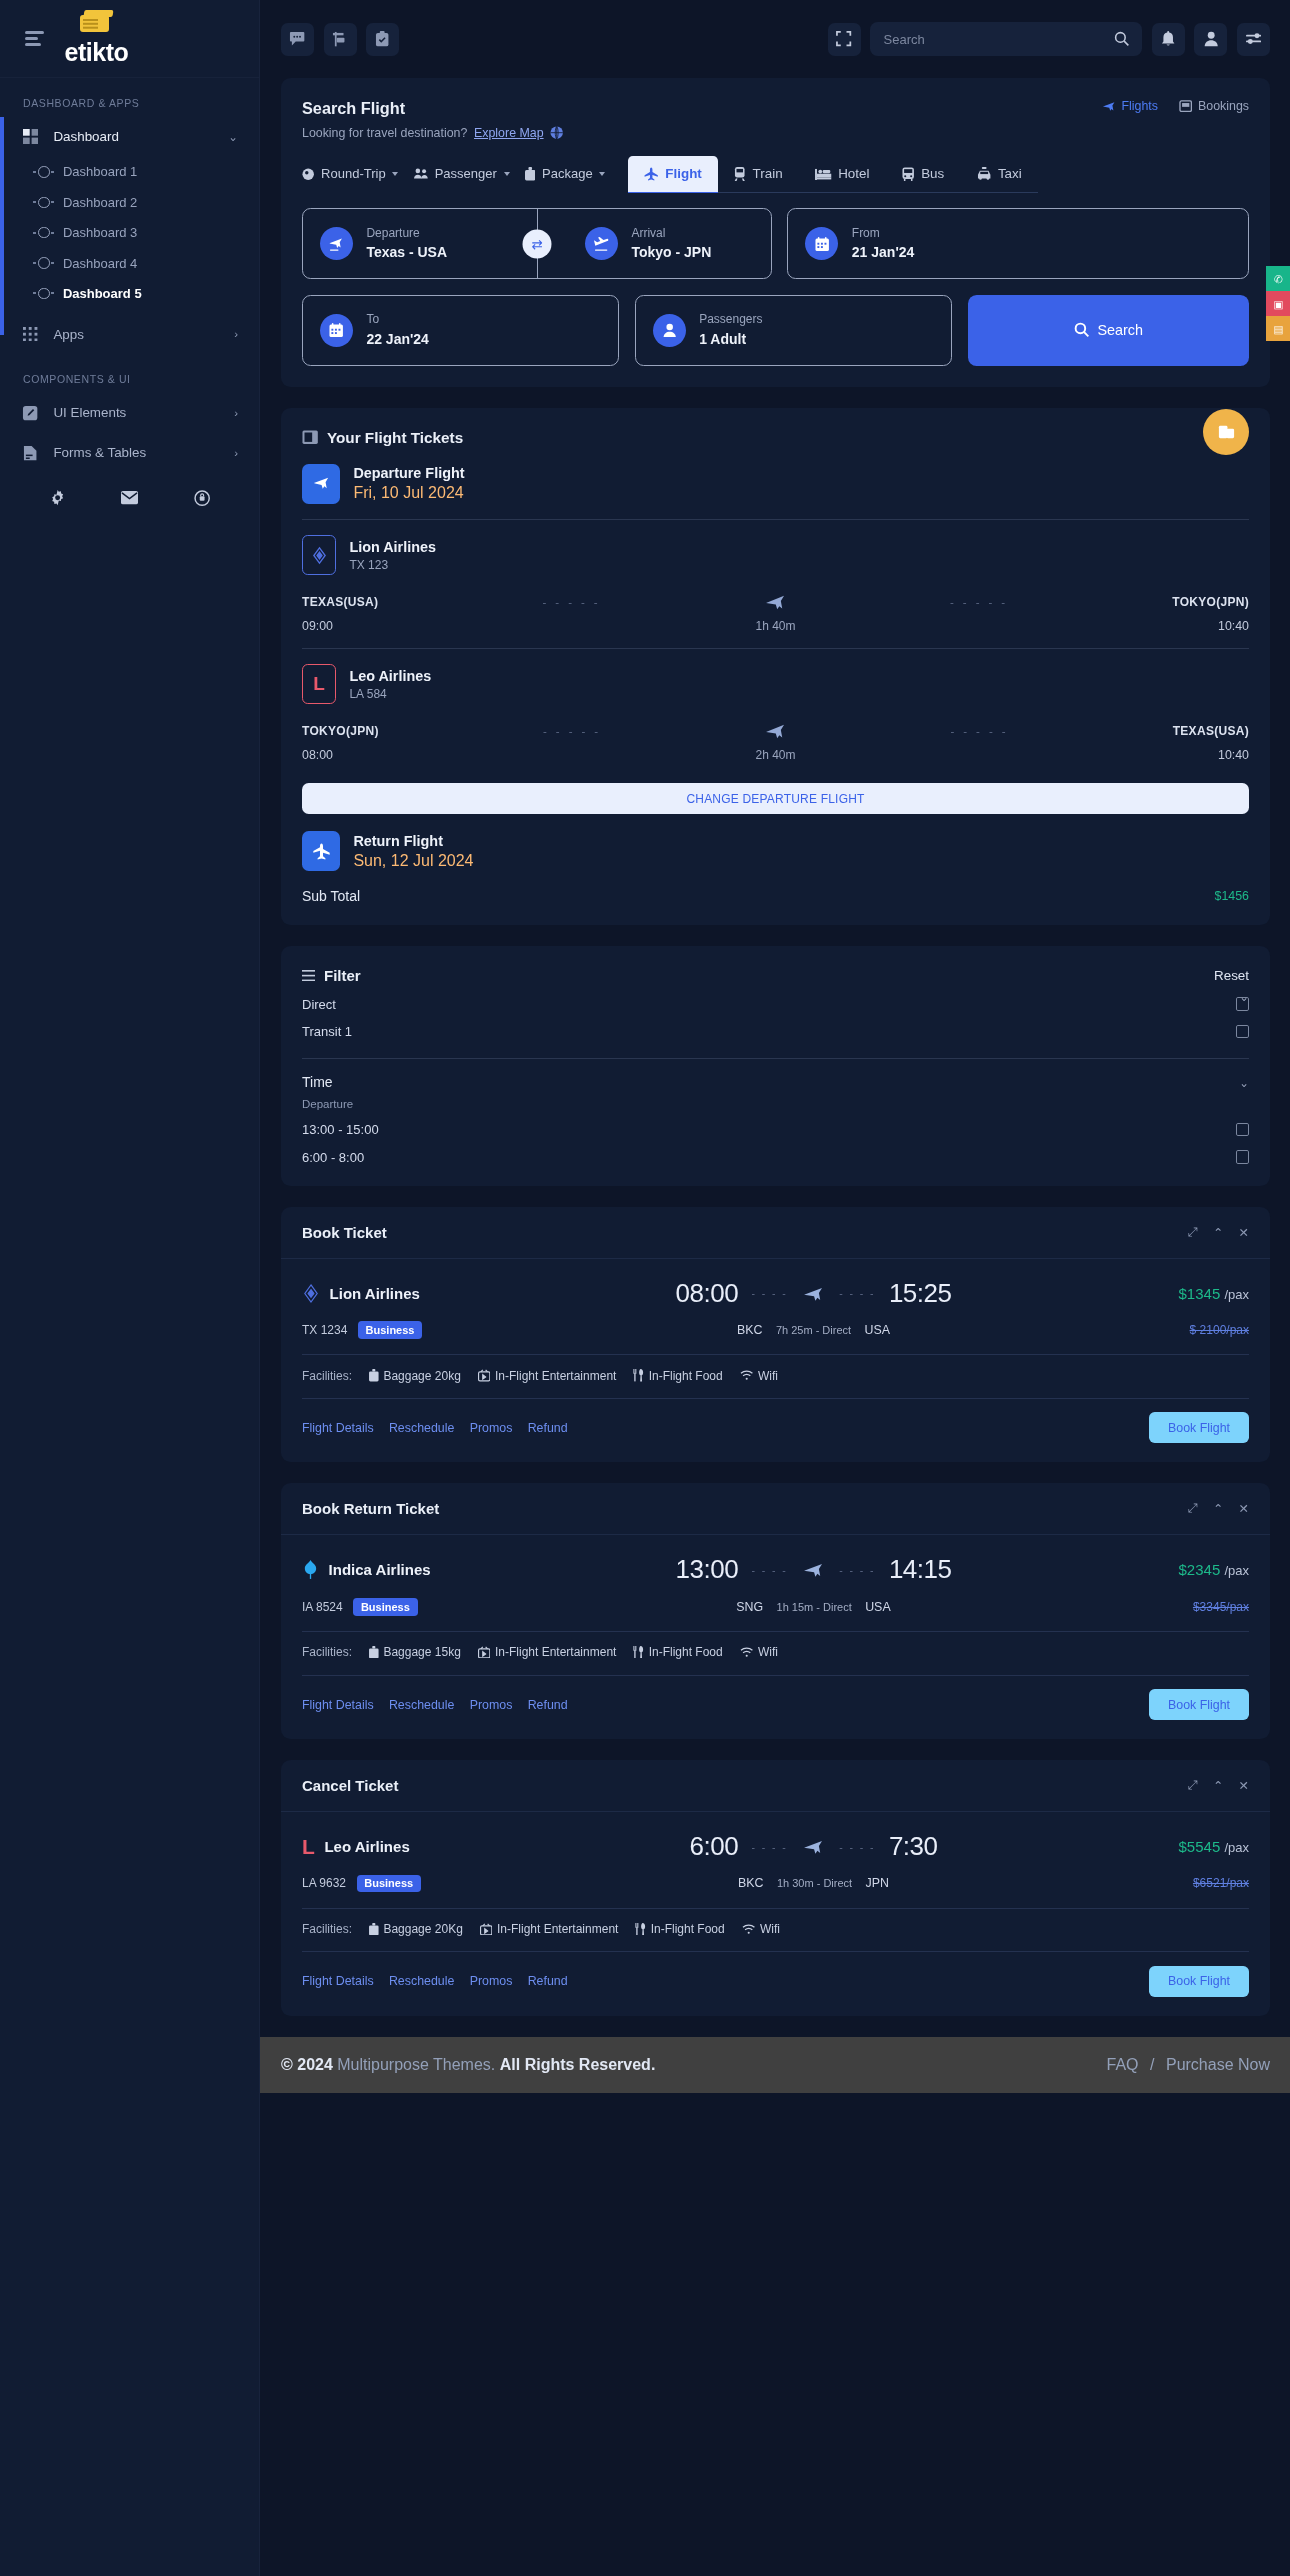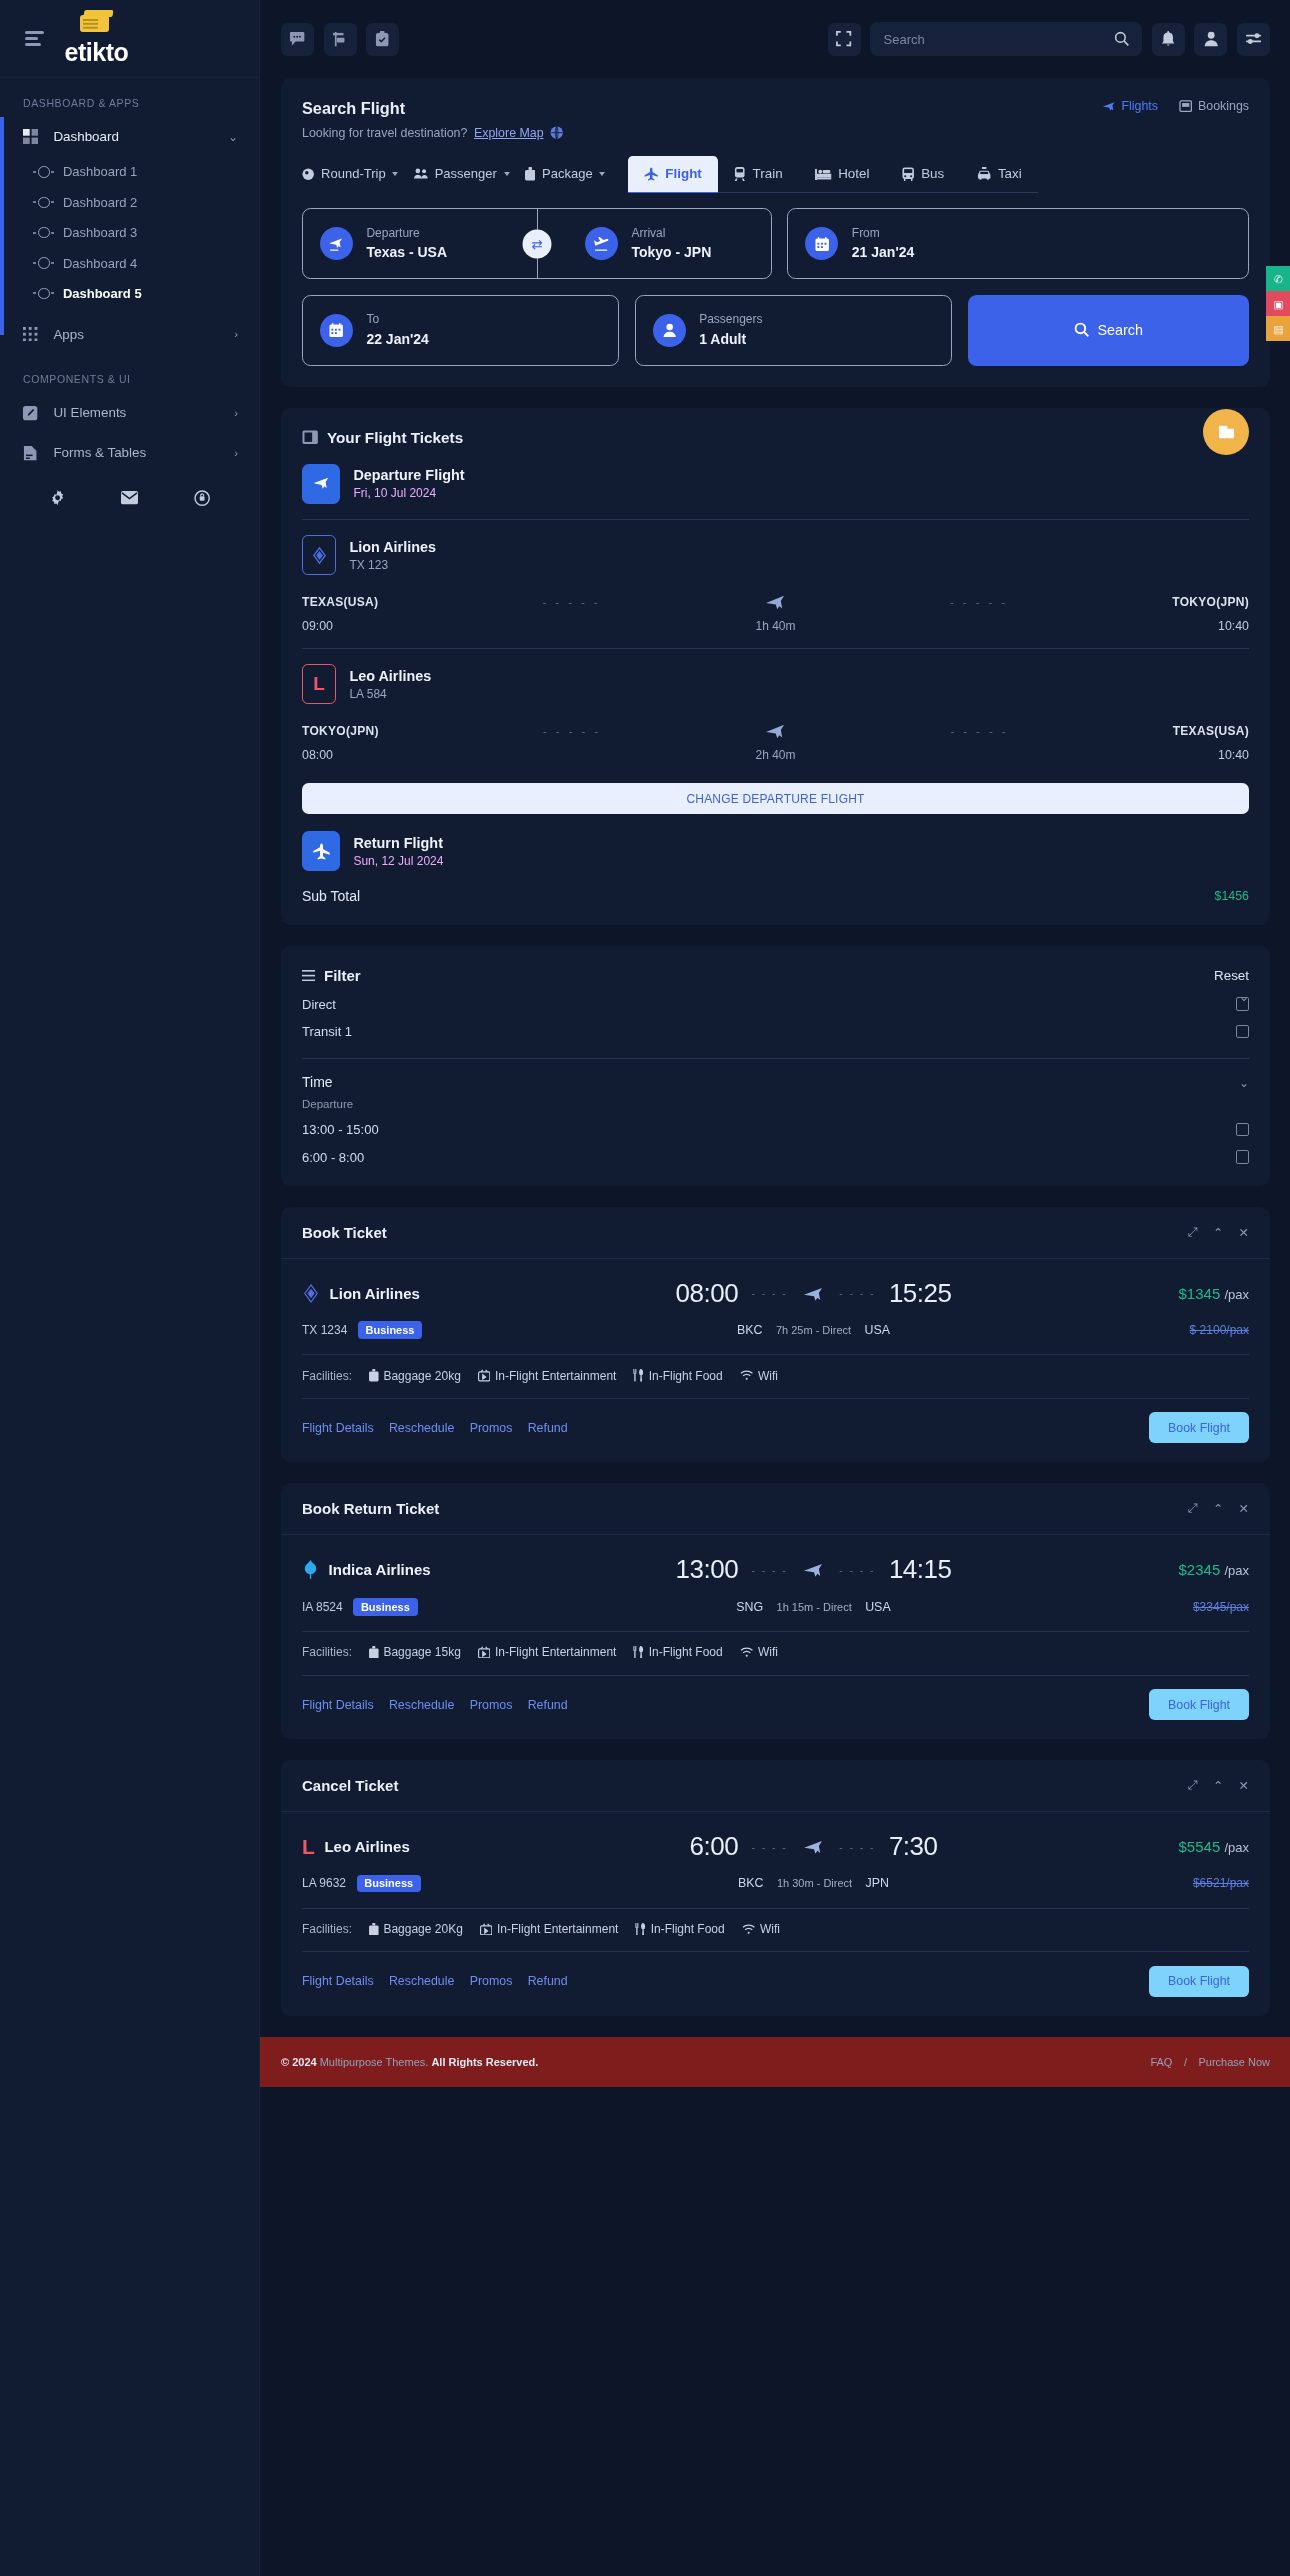--- a/index.html
+++ b/index.html
@@ -117,21 +117,21 @@
   
   .yft-head { display:flex; align-items:center; padding:21px 21px 0 21px; position:relative;}
   .yft-title { font-size:15.3px; font-weight:700; color:#eaeff8; display:flex; align-items:center; gap:8.6px;}
   .fab {
     position:absolute; right:21px; top:1.9px; width:46px; height:46px; border-radius:50%;
     background:#f0b44a; display:flex; align-items:center; justify-content:center; color:#fff; cursor:pointer;
   }
   .leg-head { display:flex; align-items:center; gap:13.4px; padding:17px 21px 0 21px;}
   .leg-badge { width:38px; height:40px; border-radius:6.7px; background:#2f6ae4; display:flex; align-items:center; justify-content:center; color:#fff; flex:0 0 38px;}
   .leg-t1 { font-size:14.4px; font-weight:700; color:#eef2fa; }
-  .leg-t2 { font-size:12px; color:#f0abfc; margin-top:2.9px;}
+  .leg-t2 { font-size:16px; color:#fdba74; margin-top:2.9px;}
   .hr { height:1px; background:#2a3650; margin:15.3px 21px 0 21px; }
   .air-row { display:flex; align-items:center; gap:13.4px; padding:15.3px 21px 0 21px;}
   .air-logo { width:34px; height:40px; border-radius:5.7px; border:1.4px solid #4f6fe0; display:flex; align-items:center; justify-content:center; flex:0 0 34px;}
   .air-logo.red { border-color:#e8596b; color:#e8596b; font-size:19px; font-weight:700;}
   .air-n1 { font-size:14.4px; font-weight:700; color:#eef2fa; }
   .air-n2 { font-size:12px; color:#9aa5be; margin-top:2.9px;}
   .route { display:flex; align-items:center; padding:17px 21px 0 21px; }
   .route .city { font-size:12px; font-weight:700; color:#dde3f0; letter-spacing:0.3px;}
   .route .dash { flex:1; text-align:center; color:#5d6a86; letter-spacing:2.9px; font-size:11.5px;}
   .route .mid { color:#94a9d6; }
@@ -184,22 +184,22 @@
   .fac { display:flex; align-items:center; gap:17px; padding:13.4px 0 0 0; font-size:12px; color:#c8d0e2;}
   .fac .k { color:#a9b3c9; }
   .fac .it { display:flex; align-items:center; gap:4.8px; }
   .tk-foot { display:flex; align-items:center; padding:13.4px 0 19px 0;}
   .tk-links { display:flex; gap:15.3px; font-size:12.4px; color:#6d8ef0; }
   .tk-links span { cursor:pointer; }
   .btn-book { margin-left:auto; background:#7dd3fc; color:#3b62e8; font-size:12.4px; border-radius:5.7px; padding:8.6px 19px; cursor:pointer;}
 
   
   .footer {
-    background:#7f1d1d; padding:19px 21px; display:flex; align-items:center;
-    font-size:11px; color:#93a0b9; margin-top:7.7px;
+    background:#404040; padding:19px 21px; display:flex; align-items:center;
+    font-size:16px; color:#93a0b9; margin-top:7.7px;
   }
   .footer b { color:#e2e8f4; font-weight:700;}
   .footer .links { margin-left:auto; display:flex; gap:11.5px; }
   .footer .links span { cursor:pointer; }
 
   
   .fw { position:absolute; right:0; top:266px; width:25px; z-index:30;}
   .fw div { height:25px; display:flex; align-items:center; justify-content:center; font-size:10.5px; color:#fff; cursor:pointer;}
   .fw .w1 { background:#18b58a; }
   .fw .w2 { background:#e24a5e; }

